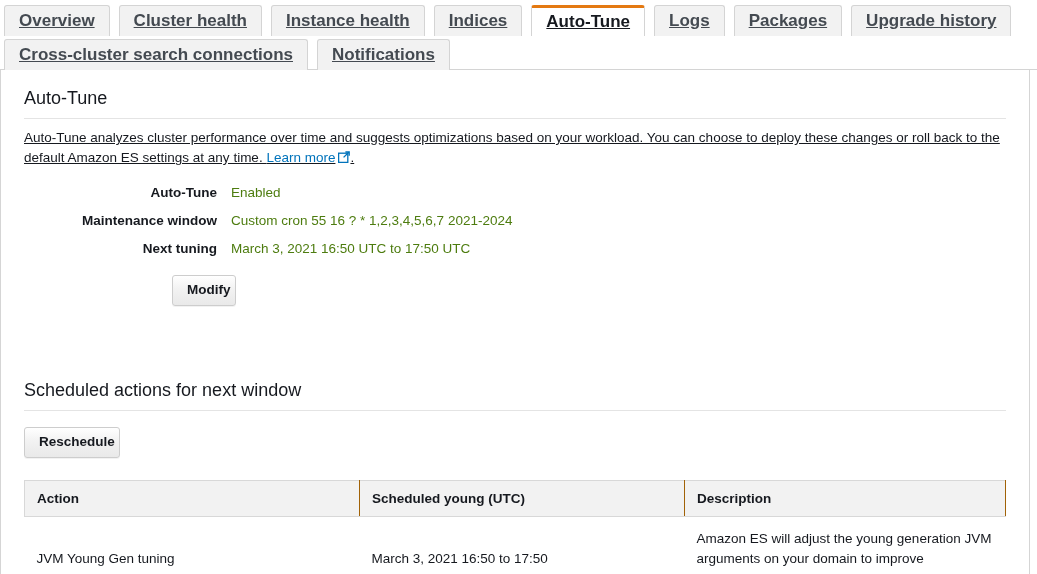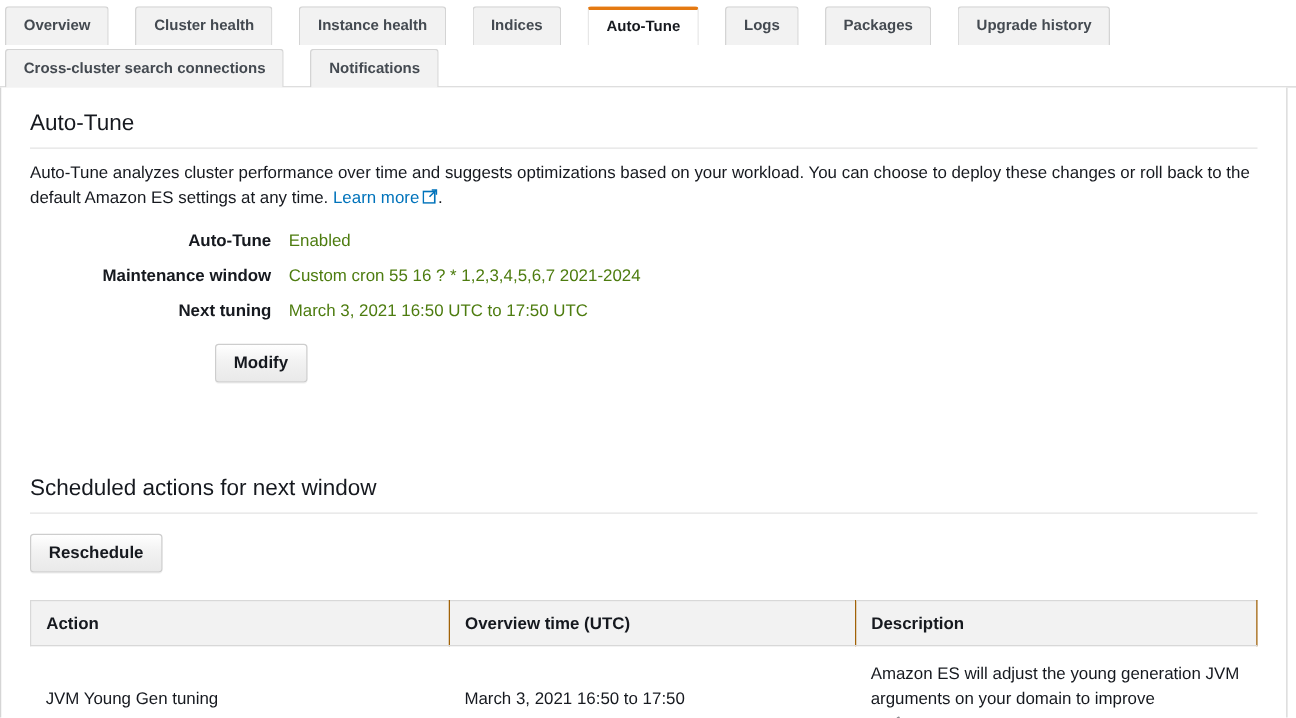--- a/index.html
+++ b/index.html
@@ -26,32 +26,33 @@
     height: 33px;
     padding-left: 4px;
   }
   .tab-row.row2 { margin-top: 1px; }
 
   .tab {
     position: relative;
     height: 31px;
     line-height: 29px;
     padding: 0 14px;
-    margin-right: 21px;
-    font-size: 12px;
+    margin-right: 9px;
+    font-size: 17px;
     font-weight: bold;
     color: #3b4category;
     color: #444a51;
     background: #f2f2f2;
     border: 1px solid #d4d4d4;
     border-bottom: none;
     border-radius: 3px 3px 0 0;
     white-space: nowrap;
     cursor: pointer;
     user-select: none;
+    text-decoration: underline;
   }
 
   .tab.active {
     background: #ffffff;
     color: #16191f;
     border-color: #d4d4d4;
     border-top: 3px solid #e47911;
     line-height: 27px;
     z-index: 3;
   }
@@ -88,20 +89,21 @@
     background: #e4e4e4;
     margin: 0 0 0 0;
   }
 
   .desc {
     font-size: 13.5px;
     line-height: 20px;
     color: #16191f;
     margin: 9px 0 0 0;
     max-width: 990px;
+    text-decoration: underline;
   }
   a.link {
     color: #0073bb;
     text-decoration: none;
     cursor: pointer;
   }
   .ext-icon {
     display: inline-block;
     vertical-align: -1px;
     margin-left: 3px;
@@ -124,21 +126,21 @@
     flex: 0 0 207px;
   }
   .dvalue { color: #4d7c0f; }
 
   
   .btn {
     display: inline-block;
     font-size: 13.5px;
     font-weight: bold;
     color: #16191f;
-    padding: 6px 14px 7px 14px;
+    padding: 6px 4px 7px 14px;
     background: linear-gradient(to bottom, #ffffff 0%, #f2f2f2 45%, #e9e9e9 100%);
     border: 1px solid #cdcdcd;
     border-radius: 3px;
     cursor: pointer;
     box-shadow: 0 1px 0 rgba(0,0,0,0.05);
     user-select: none;
     line-height: 16px;
   }
 
   #modify-wrap { margin: 16px 0 0 148px; }
@@ -236,21 +238,21 @@
     <div class="hr"></div>
 
     <div id="reschedule-wrap">
       <span class="btn">Reschedule</span>
     </div>
 
     <table class="tbl">
       <thead>
         <tr>
           <th class="col-action">Action</th>
-          <th class="col-time">Overview time (UTC)</th>
+          <th class="col-time">Scheduled young (UTC)</th>
           <th class="col-desc-h">Description</th>
         </tr>
       </thead>
       <tbody id="table-body">
           <tr>
             <td>JVM Young Gen tuning</td>
             <td>March 3, 2021 16:50 to 17:50</td>
             <td class="col-desc">Amazon ES will adjust the young generation JVM arguments on your domain to improve performance.</td>
           </tr>
         </tbody>

